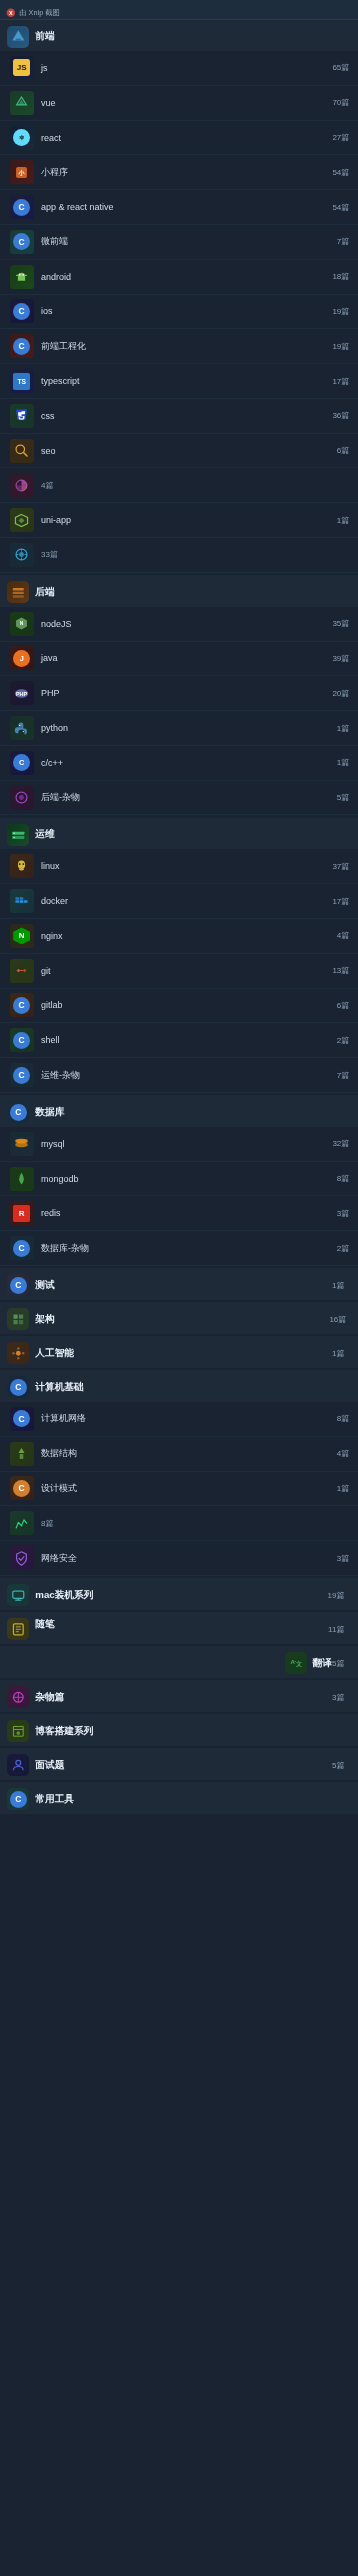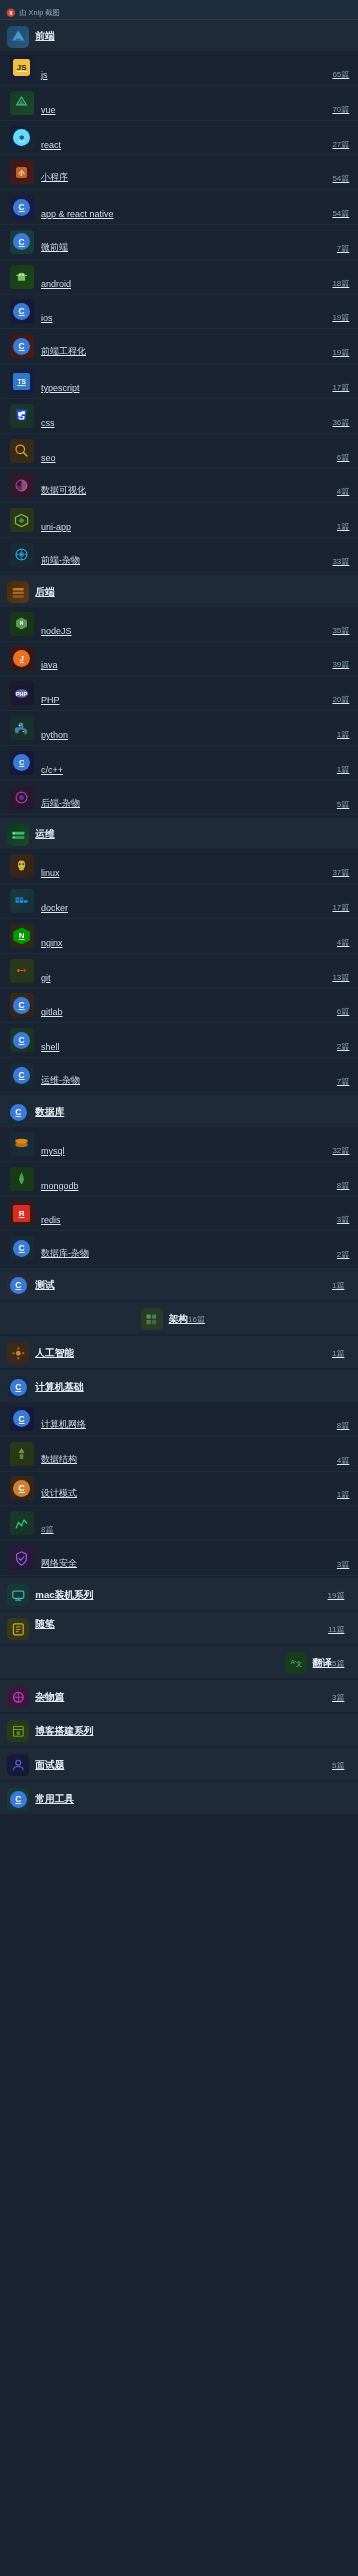--- a/index.html
+++ b/index.html
@@ -31,21 +31,21 @@
     }
 
     .category-label {
       font-size: 9.7px;
       font-weight: 600;
       color: #e8f0f8;
     }
 
     .item-row {
       display: flex;
-      align-items: flex-end;
+      align-items: center;
       padding: 4.9px 9.7px 4.9px 9.7px;
       border-bottom: 0.6px solid #1e2d3d;
       cursor: pointer;
       transition: background 0.15s;
     }
 
     .item-thumb {
       width: 24px;
       height: 24px;
       border-radius: 3.6px;
@@ -66,21 +66,20 @@
     .item-count {
       font-size: 8px;
       color: #8aa0b4;
     }
 
     
     .bg-js { background: linear-gradient(135deg, #1a1a2e, #16213e); }
 
     .category-section {
       margin-bottom: 2.4px;
-      text-decoration: underline;
     }
 
     .icon-c {
       width: 17px;
       height: 17px;
       border-radius: 50%;
       display: flex;
       align-items: center;
       justify-content: center;
       font-size: 9.7px;
@@ -240,21 +239,20 @@
 
       <div class="item-row">
         <div class="item-thumb" style="background:linear-gradient(135deg,#2e1a2a,#34162a)">
           <svg width="17" height="17" viewBox="0 0 28 28">
             <circle cx="14" cy="14" r="9" fill="none" stroke="#c05cc0" stroke-width="1.5"></circle>
             <path d="M14 5 A9 9 0 0 1 23 14 L14 14z" fill="#c05cc0" opacity="0.7"></path>
             <path d="M14 14 L23 14 A9 9 0 0 1 14 23z" fill="#e070a0" opacity="0.6"></path>
             <path d="M14 14 L14 23 A9 9 0 0 1 5 14z" fill="#9040a0" opacity="0.5"></path>
           </svg>
         </div>
-        <span class="item-name">数据可视化</span>
         <span class="item-count">4篇</span>
       </div>
 
       <div class="item-row">
         <div class="item-thumb" style="background:linear-gradient(135deg,#2a3a1a,#2a3416)">
           <svg width="17" height="17" viewBox="0 0 28 28">
             <polygon points="14,4 24,9 24,19 14,24 4,19 4,9" fill="none" stroke="#7aba50" stroke-width="2"></polygon>
             <polygon points="14,9 19,14 14,19 9,14" fill="#7aba50" opacity="0.6"></polygon>
           </svg>
         </div>
@@ -266,21 +264,20 @@
         <div class="item-thumb" style="background:linear-gradient(135deg,#1a2a3a,#162a34)">
           <svg width="17" height="17" viewBox="0 0 28 28">
             <circle cx="14" cy="14" r="9" fill="none" stroke="#30a0d0" stroke-width="2"></circle>
             <circle cx="14" cy="14" r="4" fill="#30a0d0" opacity="0.8"></circle>
             <line x1="5" y1="14" x2="9" y2="14" stroke="#30a0d0" stroke-width="1.5"></line>
             <line x1="19" y1="14" x2="23" y2="14" stroke="#30a0d0" stroke-width="1.5"></line>
             <line x1="14" y1="5" x2="14" y2="9" stroke="#30a0d0" stroke-width="1.5"></line>
             <line x1="14" y1="19" x2="14" y2="23" stroke="#30a0d0" stroke-width="1.5"></line>
           </svg>
         </div>
-        <span class="item-name">前端-杂物</span>
         <span class="item-count">33篇</span>
       </div>
     </div>
 
     <div class="category-section">
       <div class="category-header">
         <div class="cat-icon-wrapper" style="background:linear-gradient(135deg,#4a2a0a,#5a3a1a)">
           <svg width="14.6" height="14.6" viewBox="0 0 24 24">
             <rect x="3" y="5" width="18" height="4" rx="1" fill="#d08030" opacity="0.9"></rect>
             <rect x="3" y="11" width="18" height="4" rx="1" fill="#d08030" opacity="0.7"></rect>
@@ -489,33 +486,33 @@
           <div class="cat-icon-wrapper" style="background:linear-gradient(135deg,#2a2a3a,#26263e)">
             <div class="icon-c" style="background:#3a7bd5; color:white; font-size:8.5px; border-radius:50%;">C</div>
           </div>
           <span class="category-label">测试</span>
         </div>
         <span class="item-count" style="margin-right:4.9px">1篇</span>
       </div>
     </div>
 
     <div class="category-section">
-      <div class="category-header" style="justify-content:center">
+      <div class="category-header" style="justify-content:space-between">
         <div style="display:flex;align-items:center">
           <div class="cat-icon-wrapper" style="background:linear-gradient(135deg,#2a3a2a,#263e26)">
             <svg width="14.6" height="14.6" viewBox="0 0 24 24">
               <rect x="4" y="4" width="7" height="7" rx="1" fill="#5a9a5a" opacity="0.9"></rect>
               <rect x="13" y="4" width="7" height="7" rx="1" fill="#5a9a5a" opacity="0.7"></rect>
               <rect x="4" y="13" width="7" height="7" rx="1" fill="#5a9a5a" opacity="0.7"></rect>
               <rect x="13" y="13" width="7" height="7" rx="1" fill="#5a9a5a" opacity="0.5"></rect>
             </svg>
           </div>
           <span class="category-label">架构</span>
         </div>
-        <span class="item-count" style="margin-right:11px">16篇</span>
+        <span class="item-count" style="margin-right:3px">16篇</span>
       </div>
     </div>
 
     <div class="category-section">
       <div class="category-header" style="justify-content:space-between">
         <div style="display:flex;align-items:center">
           <div class="cat-icon-wrapper" style="background:linear-gradient(135deg,#3a2a1a,#3e2618)">
             <svg width="14.6" height="14.6" viewBox="0 0 24 24">
               <circle cx="12" cy="12" r="4" fill="#d08030"></circle>
               <circle cx="12" cy="4" r="2" fill="#d08030" opacity="0.6"></circle>

